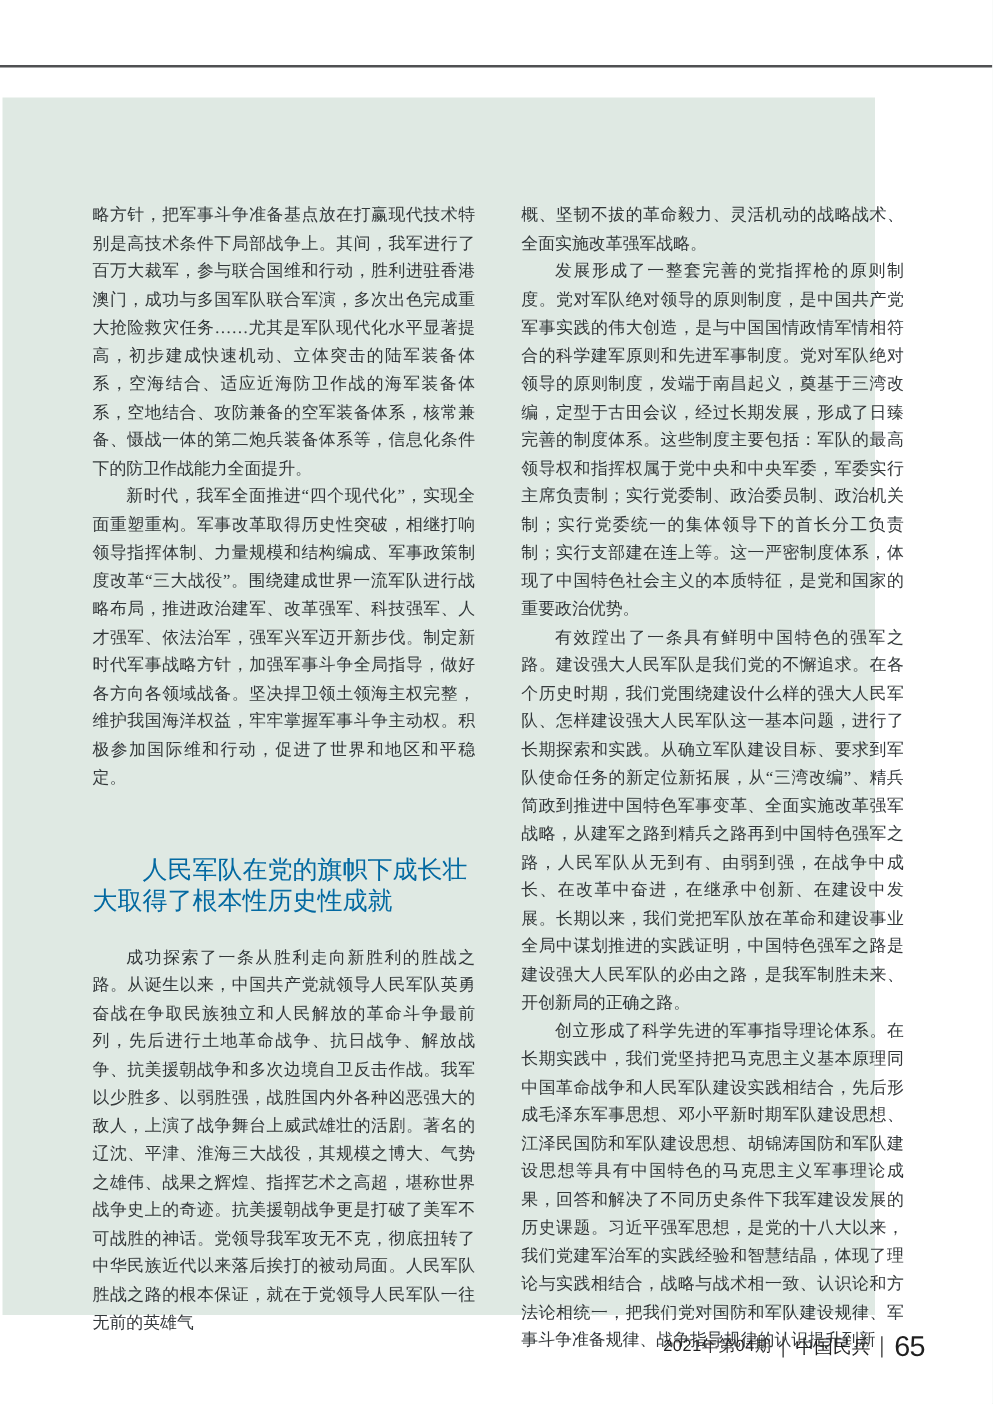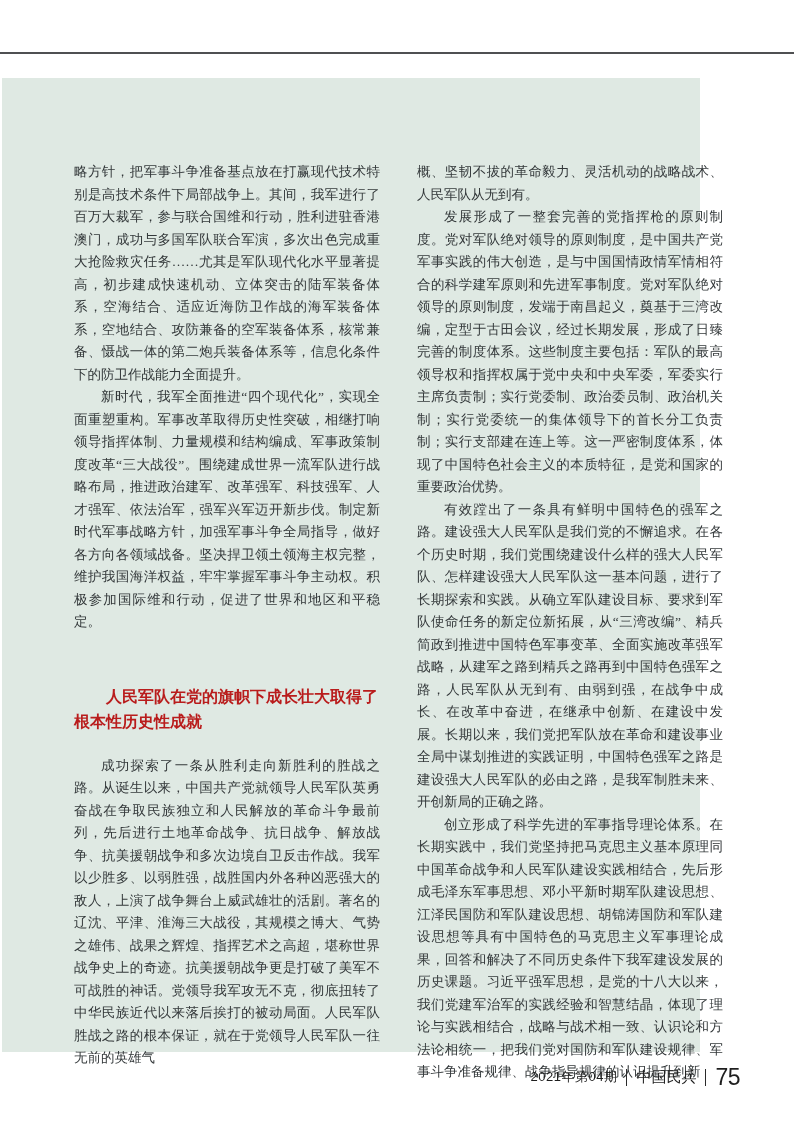--- a/index.html
+++ b/index.html
@@ -48,24 +48,24 @@
   }
   .col p {
     margin: 0;
     text-indent: 2em;
   }
   .col p.noindent {
     text-indent: 0;
   }
   .col h2 {
     font-family: "Liberation Sans", "DejaVu Sans", sans-serif;
-    font-size: 16px;
+    font-size: 20px;
     line-height: 25px;
-    font-weight: 700;
-    color: #b91c1c;
+    font-weight: 400;
+    color: #0369a1;
     margin: 50px 0 21px 0;
     text-indent: 2em;
     text-align: left;
   }
   .footer {
     position: absolute;
     top: 1061px;
     right: 54px;
     height: 32px;
     display: flex;
@@ -106,30 +106,30 @@
     <div class="columns">
 
       <div class="col">
         <p class="noindent">略方针，把军事斗争准备基点放在打赢现代技术特别是高技术条件下局部战争上。其间，我军进行了百万大裁军，参与联合国维和行动，胜利进驻香港澳门，成功与多国军队联合军演，多次出色完成重大抢险救灾任务……尤其是军队现代化水平显著提高，初步建成快速机动、立体突击的陆军装备体系，空海结合、适应近海防卫作战的海军装备体系，空地结合、攻防兼备的空军装备体系，核常兼备、慑战一体的第二炮兵装备体系等，信息化条件下的防卫作战能力全面提升。</p>
         <p>新时代，我军全面推进“四个现代化”，实现全面重塑重构。军事改革取得历史性突破，相继打响领导指挥体制、力量规模和结构编成、军事政策制度改革“三大战役”。围绕建成世界一流军队进行战略布局，推进政治建军、改革强军、科技强军、人才强军、依法治军，强军兴军迈开新步伐。制定新时代军事战略方针，加强军事斗争全局指导，做好各方向各领域战备。坚决捍卫领土领海主权完整，维护我国海洋权益，牢牢掌握军事斗争主动权。积极参加国际维和行动，促进了世界和地区和平稳定。</p>
         <h2>人民军队在党的旗帜下成长壮大取得了根本性历史性成就</h2>
         <p>成功探索了一条从胜利走向新胜利的胜战之路。从诞生以来，中国共产党就领导人民军队英勇奋战在争取民族独立和人民解放的革命斗争最前列，先后进行土地革命战争、抗日战争、解放战争、抗美援朝战争和多次边境自卫反击作战。我军以少胜多、以弱胜强，战胜国内外各种凶恶强大的敌人，上演了战争舞台上威武雄壮的活剧。著名的辽沈、平津、淮海三大战役，其规模之博大、气势之雄伟、战果之辉煌、指挥艺术之高超，堪称世界战争史上的奇迹。抗美援朝战争更是打破了美军不可战胜的神话。党领导我军攻无不克，彻底扭转了中华民族近代以来落后挨打的被动局面。人民军队胜战之路的根本保证，就在于党领导人民军队一往无前的英雄气</p>
       </div>
 
       <div class="col">
-        <p class="noindent">概、坚韧不拔的革命毅力、灵活机动的战略战术、人民军队从无到有。</p>
+        <p class="noindent">概、坚韧不拔的革命毅力、灵活机动的战略战术、全面实施改革强军战略。</p>
         <p>发展形成了一整套完善的党指挥枪的原则制度。党对军队绝对领导的原则制度，是中国共产党军事实践的伟大创造，是与中国国情政情军情相符合的科学建军原则和先进军事制度。党对军队绝对领导的原则制度，发端于南昌起义，奠基于三湾改编，定型于古田会议，经过长期发展，形成了日臻完善的制度体系。这些制度主要包括：军队的最高领导权和指挥权属于党中央和中央军委，军委实行主席负责制；实行党委制、政治委员制、政治机关制；实行党委统一的集体领导下的首长分工负责制；实行支部建在连上等。这一严密制度体系，体现了中国特色社会主义的本质特征，是党和国家的重要政治优势。</p>
         <p>有效蹚出了一条具有鲜明中国特色的强军之路。建设强大人民军队是我们党的不懈追求。在各个历史时期，我们党围绕建设什么样的强大人民军队、怎样建设强大人民军队这一基本问题，进行了长期探索和实践。从确立军队建设目标、要求到军队使命任务的新定位新拓展，从“三湾改编”、精兵简政到推进中国特色军事变革、全面实施改革强军战略，从建军之路到精兵之路再到中国特色强军之路，人民军队从无到有、由弱到强，在战争中成长、在改革中奋进，在继承中创新、在建设中发展。长期以来，我们党把军队放在革命和建设事业全局中谋划推进的实践证明，中国特色强军之路是建设强大人民军队的必由之路，是我军制胜未来、开创新局的正确之路。</p>
         <p>创立形成了科学先进的军事指导理论体系。在长期实践中，我们党坚持把马克思主义基本原理同中国革命战争和人民军队建设实践相结合，先后形成毛泽东军事思想、邓小平新时期军队建设思想、江泽民国防和军队建设思想、胡锦涛国防和军队建设思想等具有中国特色的马克思主义军事理论成果，回答和解决了不同历史条件下我军建设发展的历史课题。习近平强军思想，是党的十八大以来，我们党建军治军的实践经验和智慧结晶，体现了理论与实践相结合，战略与战术相一致、认识论和方法论相统一，把我们党对国防和军队建设规律、军事斗争准备规律、战争指导规律的认识提升到新</p>
       </div>
 
     </div>
   </div>
 
   <div class="footer">
     <span class="issue">2021年第04期</span>
     <span class="vbar"></span>
     <span class="magazine">中国民兵</span>
     <span class="vbar"></span>
-    <span class="page-num">75</span>
+    <span class="page-num">65</span>
   </div>
 
 </div>
 
 </body></html>

